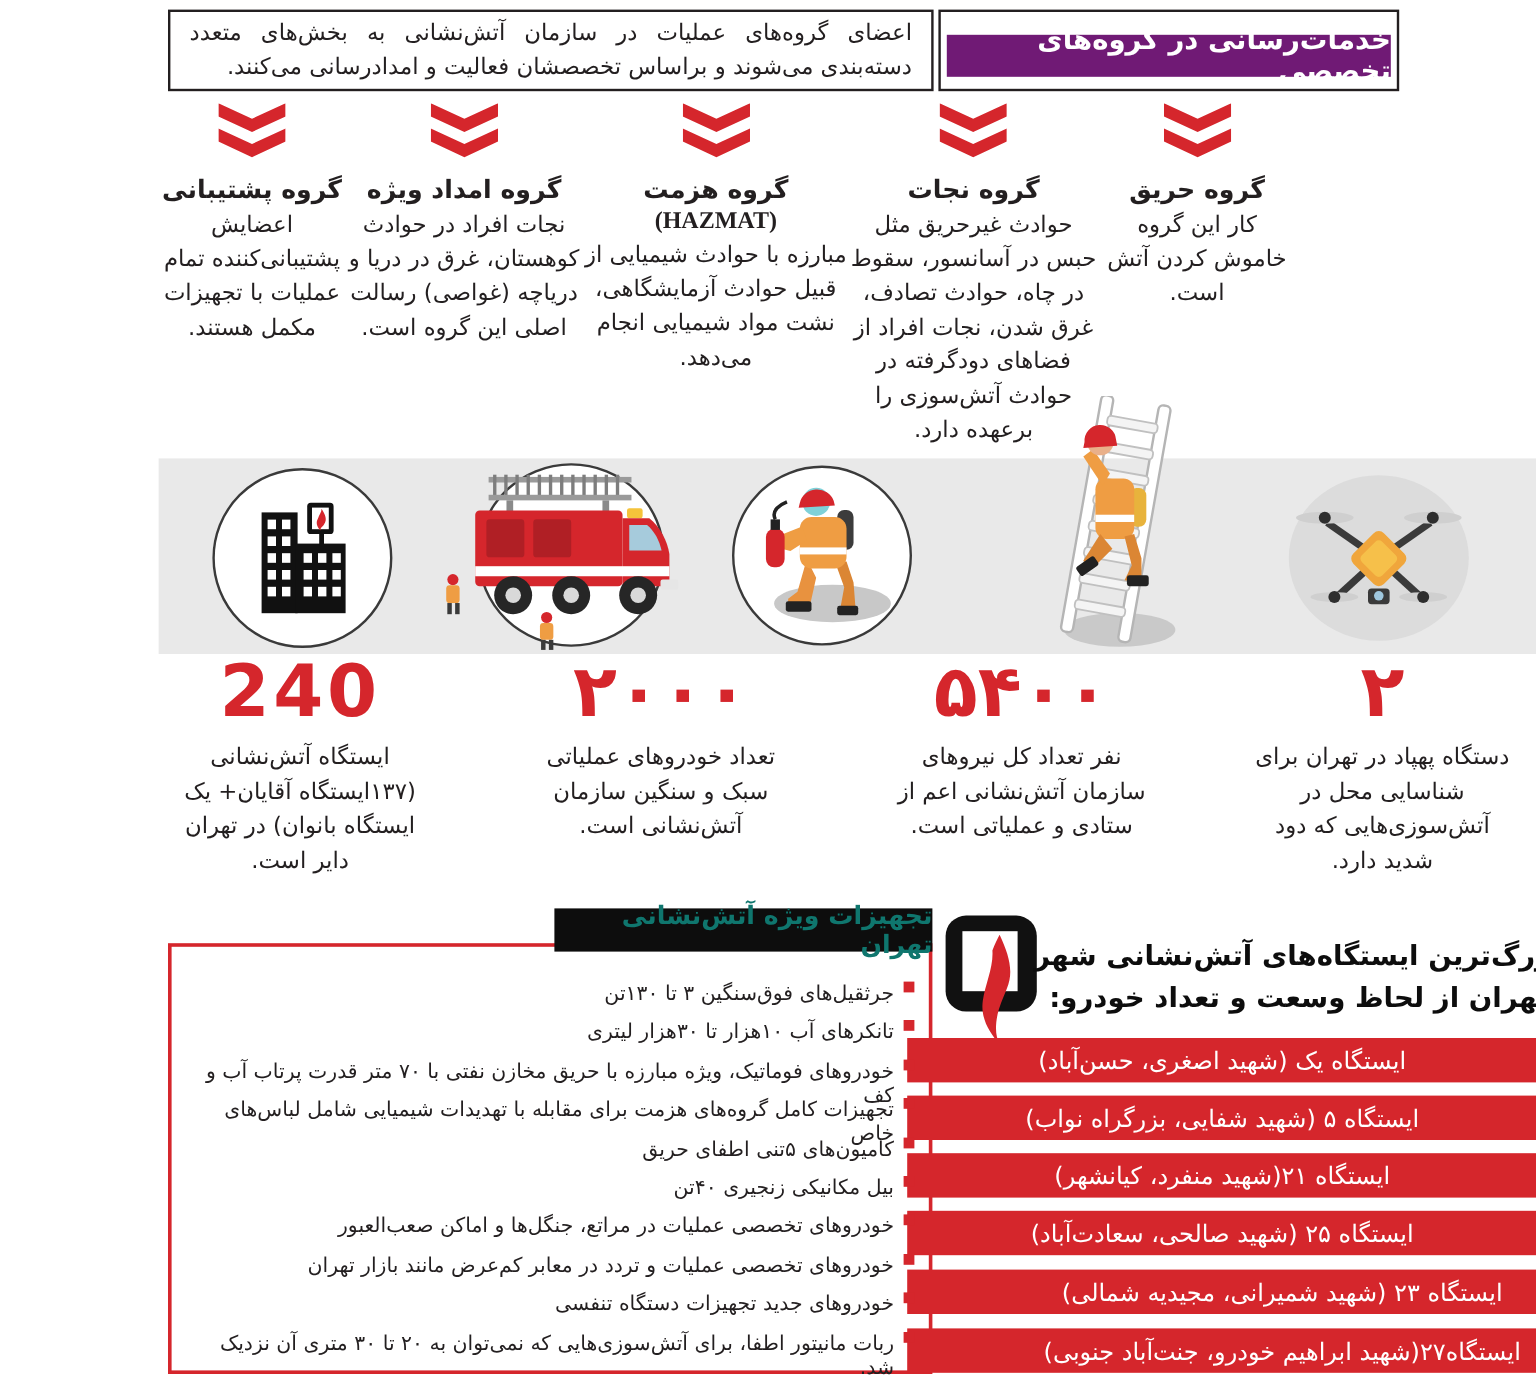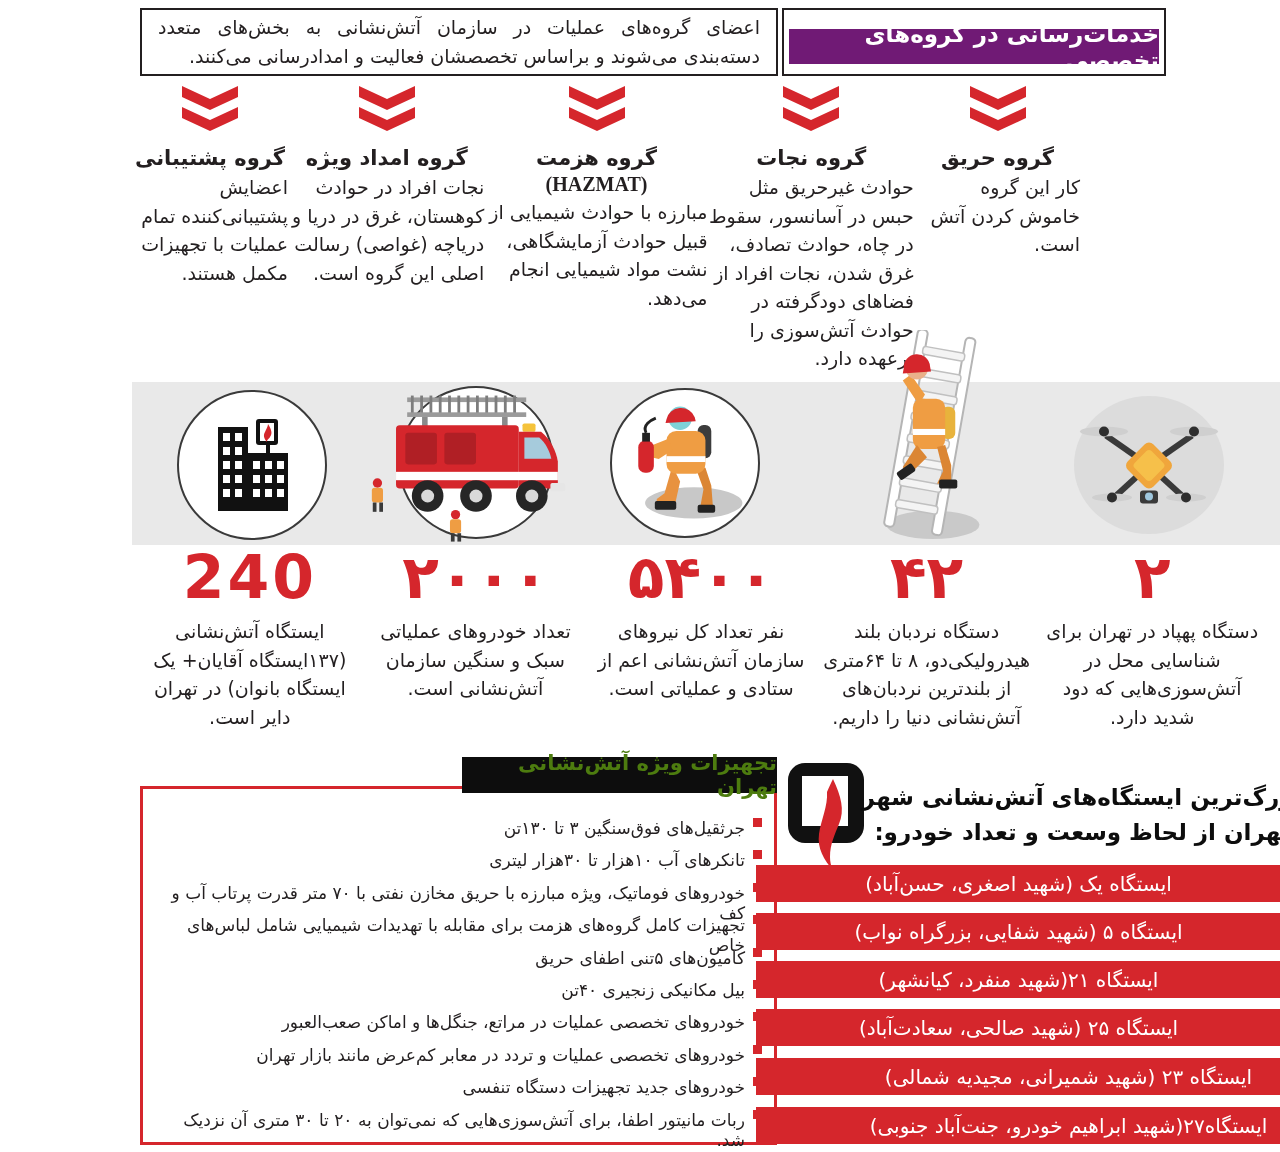--- a/index.html
+++ b/index.html
@@ -21,21 +21,21 @@
   .title-strip{
     position:absolute;left:5px;right:5px;top:19px;height:35px;background:#701a75;
     color:#fff;display:flex;align-items:center;justify-content:center;
     font-weight:bold;font-size:23px;letter-spacing:0;
   }
   
   .groups{
     position:absolute;top:86px;left:0;width:948px;
     display:flex;justify-content:space-between;align-items:flex-start;
   }
-  .group{display:flex;flex-direction:column;align-items:center;}
+  .group{display:flex;flex-direction:column;align-items:center;text-align:center;}
   .group.g1{width:165px}.group.g2{width:205px}.group.g3{width:222px}
   .group.g4{width:195px}.group.g5{width:156px}
   .chev{margin-bottom:10px;}
   .group-name{font-weight:bold;font-size:21px;margin-bottom:3px;}
   .group-latin{font-weight:bold;font-size:20px;font-family:"Liberation Serif",serif;margin-bottom:2px;}
   .group-desc{font-size:19px;line-height:1.5;}
   
   .band{position:absolute;top:382px;left:0;width:1280px;height:163px;background:#e9e9e9;}
   .icon-circle{position:absolute;border-radius:50%;display:flex;align-items:center;justify-content:center;overflow:visible;}
   .c-outline{background:#fff;border:2px solid #3a3a3a;box-sizing:border-box;}
@@ -53,21 +53,21 @@
   .stat{width:226px;text-align:center;}
   .stat-value{color:#d5262c;font-weight:bold;font-size:60px;line-height:1.05;letter-spacing:3px;}
   .stat-desc{font-size:19px;line-height:1.5;margin-top:8px;}
   
   .equip-border{
     position:absolute;left:8px;top:786px;width:637px;height:359px;
     border:3px solid #d5262c;box-sizing:border-box;background:#fff;
   }
   .equip-title{
     position:absolute;left:330px;top:757px;width:315px;height:36px;background:#0d0d0d;
-    color:#4d7c0f;font-weight:bold;font-size:21px;
+    color:#0f766e;font-weight:bold;font-size:21px;
     display:flex;align-items:center;justify-content:center;z-index:3;
   }
   .equip-list{position:absolute;left:22px;top:818px;width:608px;z-index:2;}
   .equip-item{display:flex;align-items:flex-start;height:32.4px;font-size:17px;}
   .bullet{width:9px;height:9px;background:#d5262c;flex:none;margin-inline-end:8px;}
   
   .logo{position:absolute;left:655px;top:762px;width:80px;height:108px;}
   .stations-title{
     position:absolute;left:704px;top:780px;width:492px;text-align:center;
     font-weight:bold;font-size:23px;line-height:1.5;color:#0d0d0d;
@@ -306,24 +306,20 @@
       <circle cx="75" cy="99" r="4" fill="#9fc7de"></circle>
     </svg>
   </div>
 
   <div class="stats">
     <div class="stat">
       <div class="stat-value">۲</div>
       <div class="stat-desc">دستگاه پهپاد در تهران برای شناسایی محل در آتش‌سوزی‌هایی که دود شدید دارد.</div>
     </div>
     <div class="stat">
-      <div class="stat-value">۴۲</div>
-      <div class="stat-desc">دستگاه نردبان بلند هیدرولیکی‌دو، ۸ تا ۶۴متری از بلندترین نردبان‌های آتش‌نشانی دنیا را داریم.</div>
-    </div>
-    <div class="stat">
       <div class="stat-value">۵۴۰۰</div>
       <div class="stat-desc">نفر تعداد کل نیروهای سازمان آتش‌نشانی اعم از ستادی و عملیاتی است.</div>
     </div>
     <div class="stat">
       <div class="stat-value">۲۰۰۰</div>
       <div class="stat-desc">تعداد خودروهای عملیاتی سبک و سنگین سازمان آتش‌نشانی است.</div>
     </div>
     <div class="stat">
       <div class="stat-value">240</div>
       <div class="stat-desc">ایستگاه آتش‌نشانی (۱۳۷ایستگاه آقایان+ یک ایستگاه بانوان) در تهران دایر است.</div>

